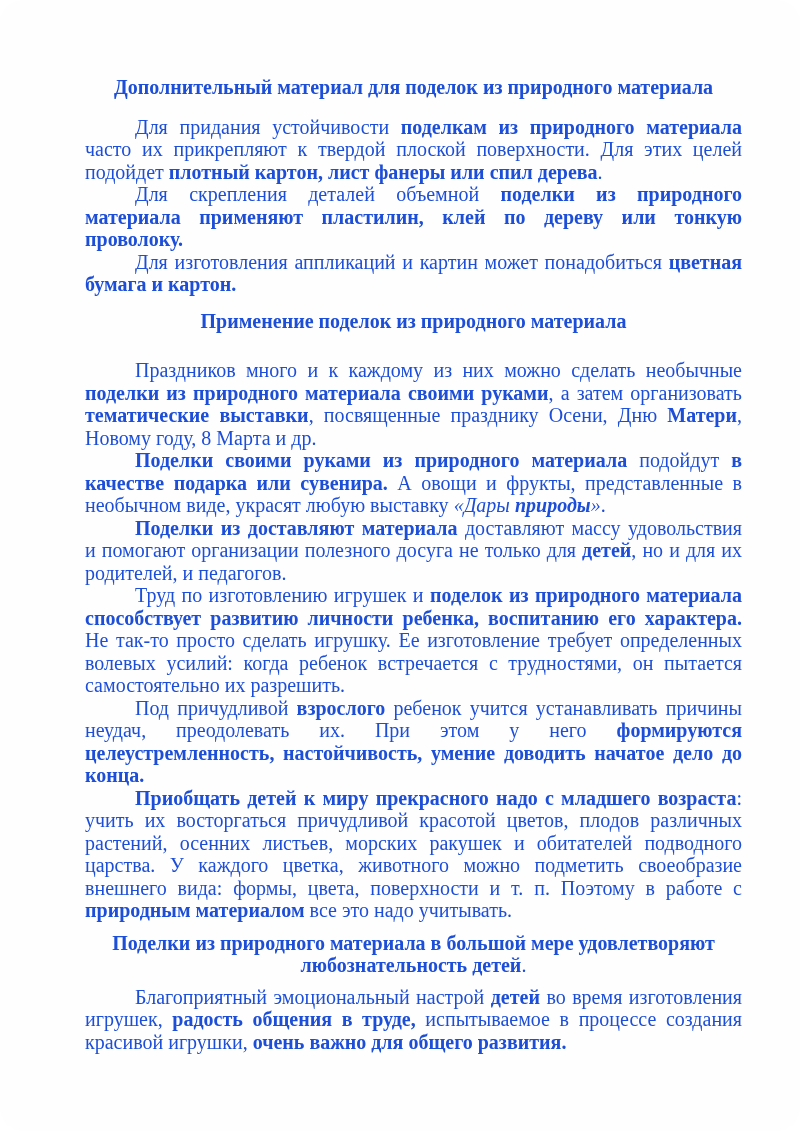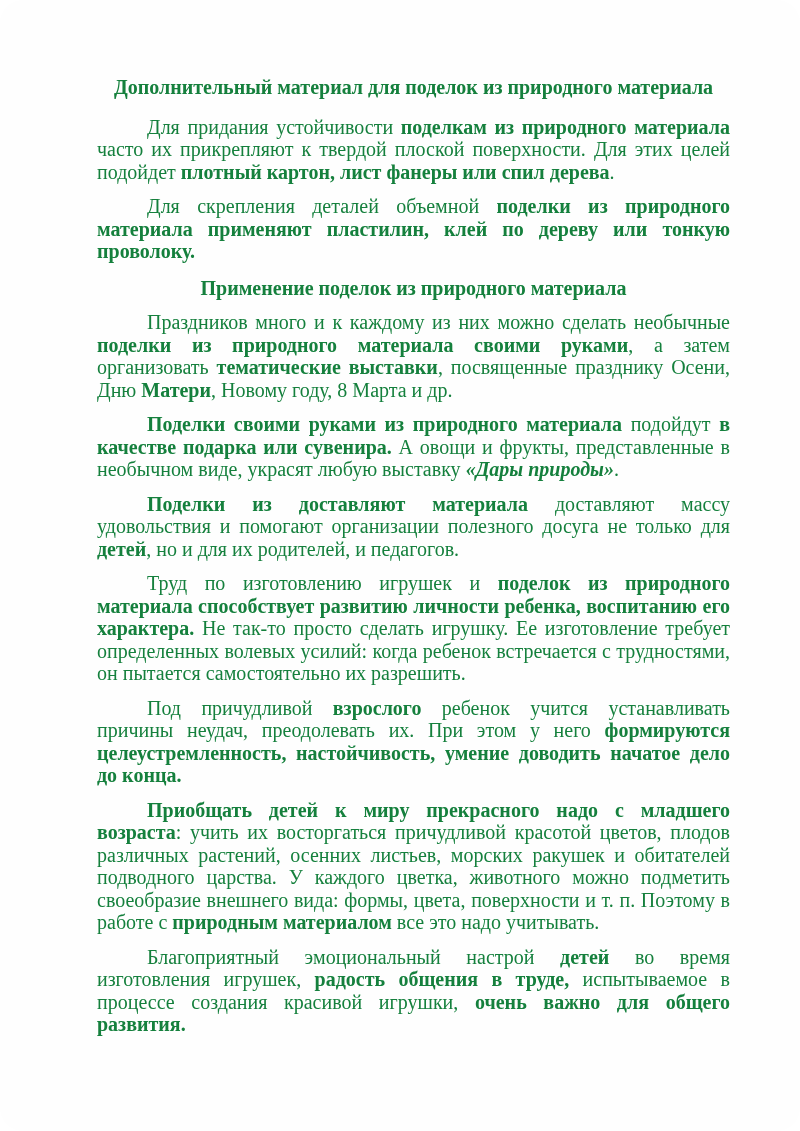--- a/index.html
+++ b/index.html
@@ -14,46 +14,48 @@
     box-sizing: border-box;
     background: #fefefe;
     color: #1a1a1a;
     font-family: "Liberation Serif", "DejaVu Serif", serif;
     padding: 76px 58px 0 85px;
     overflow: hidden;
   }
   .doc-block {
     font-size: 20px;
     line-height: 22.5px;
-    margin: 12px;
+    margin: 0;
   }
   .para {
     text-align: justify;
     text-indent: 50px;
   }
   .heading {
     text-align: center;
     text-indent: 0;
   }
   .heading-1 { margin: 0 0 17px 0; }
-  .heading-2 { margin: 14px 0 4px 0; }
+  .heading-2 { margin: 14px 0 27px 0; }
   .heading-3 { margin: 10px 0 9px 0; }
   .run-bold   { font-weight: bold; }
-  .run-italic { font-style: italic; font-weight: bold; }
+  .run-italic { font-style: italic; }
 </style>
 </head>
 <body>
 
-<div class="page" style="background: rgb(254, 254, 254); color: #15803d; border-radius: 23px;">
+<div class="page" style="background: rgb(254, 254, 254); color: #1d4ed8; border-radius: 23px;">
   <div id="doc">
       <p class="doc-block heading heading-1"><span class="run-bold ">Дополнительный материал для поделок из природного материала</span></p>
       <p class="doc-block para"><span class="">Для придания устойчивости </span><span class="run-bold ">поделкам из природного материала</span><span class=""> часто их прикрепляют к твердой плоской поверхности. Для этих целей подойдет </span><span class="run-bold ">плотный картон, лист фанеры или спил дерева</span><span class="">.</span></p>
       <p class="doc-block para"><span class="">Для скрепления деталей объемной </span><span class="run-bold ">поделки из природного материала применяют пластилин, клей по дереву или тонкую проволоку.</span></p>
+      <p class="doc-block para"><span class="">Для изготовления аппликаций и картин может понадобиться </span><span class="run-bold ">цветная бумага и картон.</span></p>
       <p class="doc-block heading heading-2"><span class="run-bold ">Применение поделок из природного материала</span></p>
       <p class="doc-block para"><span class="">Праздников много и к каждому из них можно сделать необычные </span><span class="run-bold ">поделки из природного материала своими руками</span><span class="">, а затем организовать </span><span class="run-bold ">тематические выставки</span><span class="">, посвященные празднику Осени, Дню </span><span class="run-bold ">Матери</span><span class="">, Новому году, 8 Марта и др.</span></p>
       <p class="doc-block para"><span class="run-bold ">Поделки своими руками из природного материала</span><span class=""> подойдут </span><span class="run-bold ">в качестве подарка или сувенира.</span><span class=""> А овощи и фрукты, представленные в необычном виде, украсят любую выставку </span><span class="run-italic">«Дары </span><span class="run-bold run-italic">природы</span><span class="run-italic">»</span><span class="">.</span></p>
       <p class="doc-block para"><span class="run-bold ">Поделки из доставляют материала</span><span class=""> доставляют массу удовольствия и помогают организации полезного досуга не только для </span><span class="run-bold ">детей</span><span class="">, но и для их родителей, и педагогов.</span></p>
       <p class="doc-block para"><span class="">Труд по изготовлению игрушек и </span><span class="run-bold ">поделок из природного материала способствует развитию личности ребенка, воспитанию его характера.</span><span class=""> Не так-то просто сделать игрушку. Ее изготовление требует определенных волевых усилий: когда ребенок встречается с трудностями, он пытается самостоятельно их разрешить.</span></p>
       <p class="doc-block para"><span class="">Под причудливой </span><span class="run-bold ">взрослого</span><span class=""> ребенок учится устанавливать причины неудач, преодолевать их. При этом у него </span><span class="run-bold ">формируются целеустремленность, настойчивость, умение доводить начатое дело до конца.</span></p>
       <p class="doc-block para"><span class="run-bold ">Приобщать детей к миру прекрасного надо с младшего возраста</span><span class="">: учить их восторгаться причудливой красотой цветов, плодов различных растений, осенних листьев, морских ракушек и обитателей подводного царства. У каждого цветка, животного можно подметить своеобразие внешнего вида: формы, цвета, поверхности и т. п. Поэтому в работе с </span><span class="run-bold ">природным материалом</span><span class=""> все это надо учитывать.</span></p>
+      <p class="doc-block heading heading-3"><span class="run-bold ">Поделки из природного материала в большой мере удовлетворяют любознательность детей</span><span class="">.</span></p>
       <p class="doc-block para"><span class="">Благоприятный эмоциональный настрой </span><span class="run-bold ">детей</span><span class=""> во время изготовления игрушек, </span><span class="run-bold ">радость общения в труде,</span><span class=""> испытываемое в процессе создания красивой игрушки, </span><span class="run-bold ">очень важно для общего развития.</span></p>
     </div>
 </div>
 
 </body></html>

